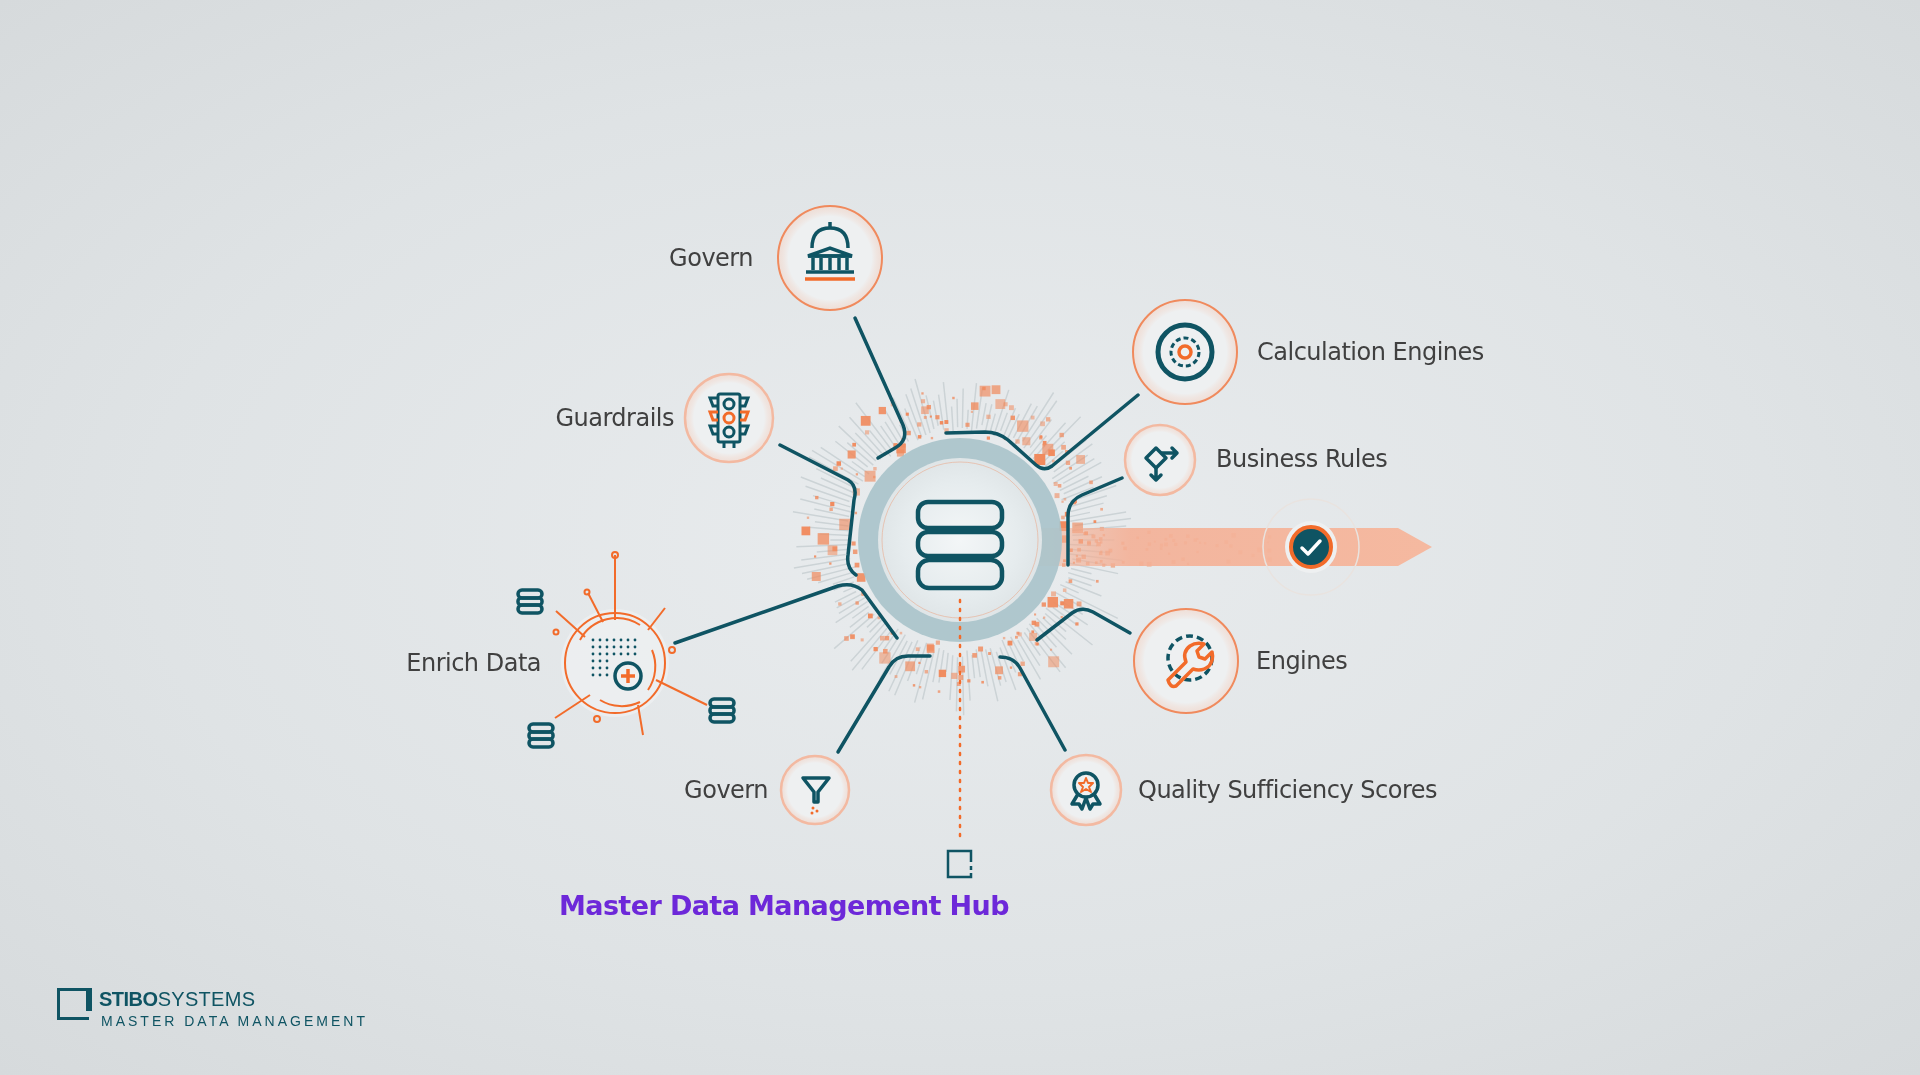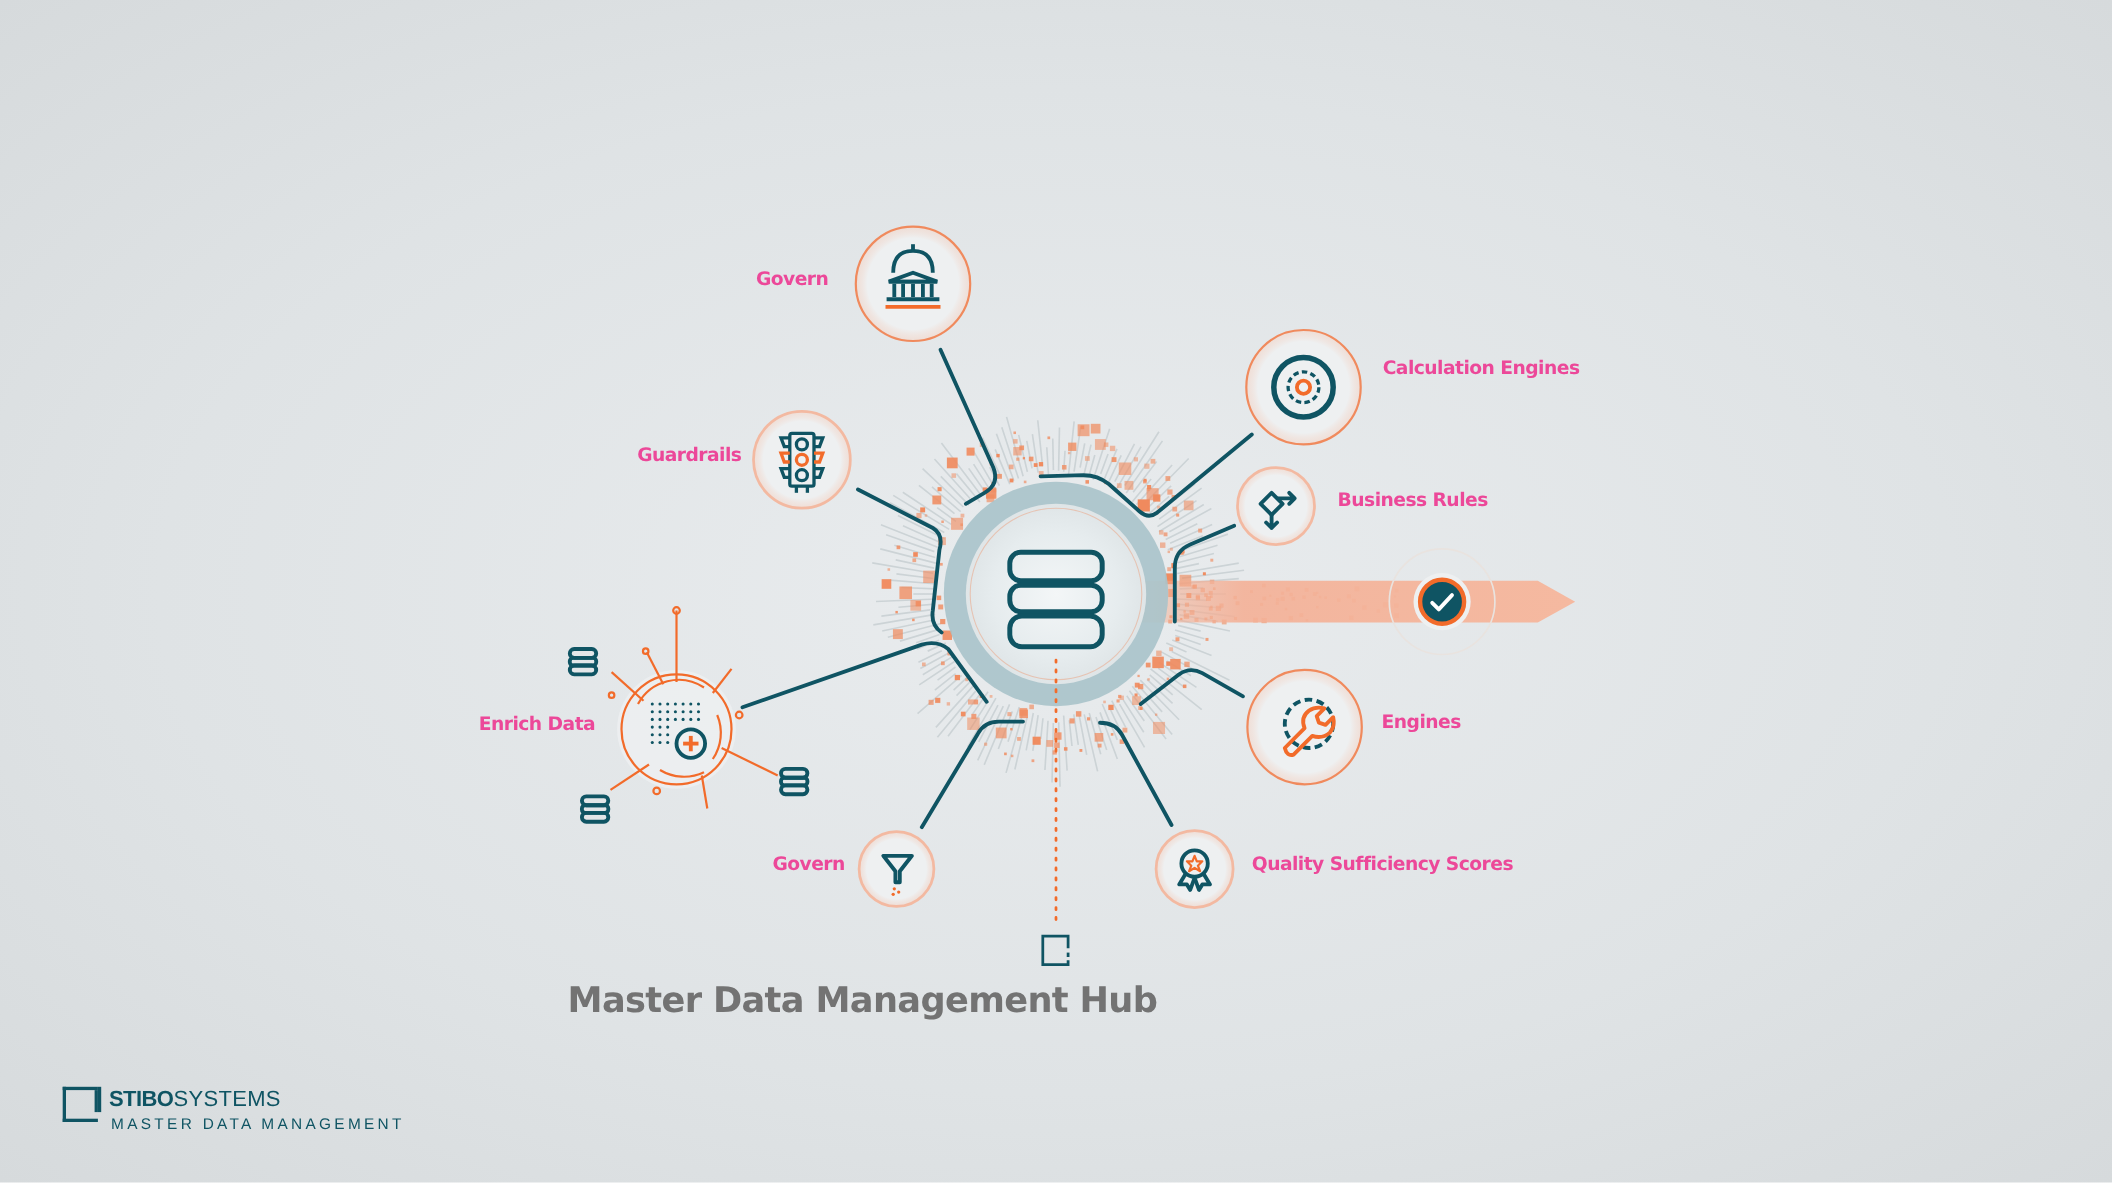--- a/index.html
+++ b/index.html
@@ -3,28 +3,28 @@
 <meta charset="utf-8">
 <style>
   html, body { margin:0; padding:0; }
   body {
     width:1920px; height:1075px; overflow:hidden; position:relative;
     background: radial-gradient(ellipse at 50% 50%, #e9ecee 0%, #dfe3e5 60%, #d6dadc 100%);
     font-family: "DejaVu Sans", "Liberation Sans", sans-serif;
   }
   #diagram { position:absolute; left:0; top:0; }
   .label {
-    position:absolute; color:#ec4899; font-weight:bold; font-size:17px;
+    position:absolute; color:#404040; font-weight:normal; font-size:24px;
     letter-spacing:-0.5px; white-space:nowrap; line-height:1;
     font-family: "DejaVu Sans", sans-serif;
   }
   .label.right { text-align:right; }
   .title {
     position:absolute; left:0; width:1568px; top:890px; text-align:center;
-    color:#737373; font-weight:bold; font-size:32px; letter-spacing:-0.6px;
+    color:#6d28d9; font-weight:bold; font-size:27px; letter-spacing:-0.6px;
     font-family: "DejaVu Sans", sans-serif;
   }
   .logo { position:absolute; left:57px; top:985px; height:42px; }
   .logo-box { position:absolute; left:0; top:3px; width:32px; height:32px; border:3px solid #0f5463; border-right:none; box-sizing:border-box; }
   .logo-box:after { content:""; position:absolute; right:0; top:0; width:3px; height:20px; background:#0f5463; }
   .logo-box:before { content:""; position:absolute; right:-3px; top:-3px; width:3px; height:23px; background:#0f5463; }
   .logo-top { position:absolute; left:42px; top:0; white-space:nowrap; font-size:20px; line-height:28px; color:#0f5463; font-family:"Liberation Sans", sans-serif; }
   .logo-top b { font-weight:bold; letter-spacing:-0.5px; }
   .logo-top span { font-weight:normal; letter-spacing:0.3px; }
   .logo-sub { position:absolute; left:44px; top:28px; white-space:nowrap; font-size:14px; letter-spacing:3px; color:#0f5463; font-family:"Liberation Sans", sans-serif; }
@@ -632,21 +632,21 @@
     </g>
   </g>
 
   <g>
     <circle cx="1311" cy="547" r="20" fill="#0f5463" stroke="#f26b2a" stroke-width="4"></circle>
     <path d="M1302 548 L1308 554 L1320 541" fill="none" stroke="#ffffff" stroke-width="3.5" stroke-linecap="round" stroke-linejoin="round"></path>
   </g>
 </svg>
 
 <div class="label right" style="right:1167px; top:246px;">Govern</div>
-<div class="label" style="left:1257px; top:327px;">Calculation Engines</div>
+<div class="label" style="left:1257px; top:340px;">Calculation Engines</div>
 <div class="label right" style="right:1246px; top:406px;margin-left:30px;">Guardrails</div>
 <div class="label" style="left:1216px; top:447px;">Business Rules</div>
 <div class="label right" style="right:1379px; top:651px;margin-left:39px;">Enrich Data</div>
 <div class="label" style="left:1256px; top:649px;">Engines</div>
 <div class="label right" style="right:1152px; top:778px;">Govern</div>
 <div class="label" style="left:1138px; top:778px;">Quality Sufficiency Scores</div>
 
 <div class="title">Master Data Management Hub</div>
 
 <div class="logo">

